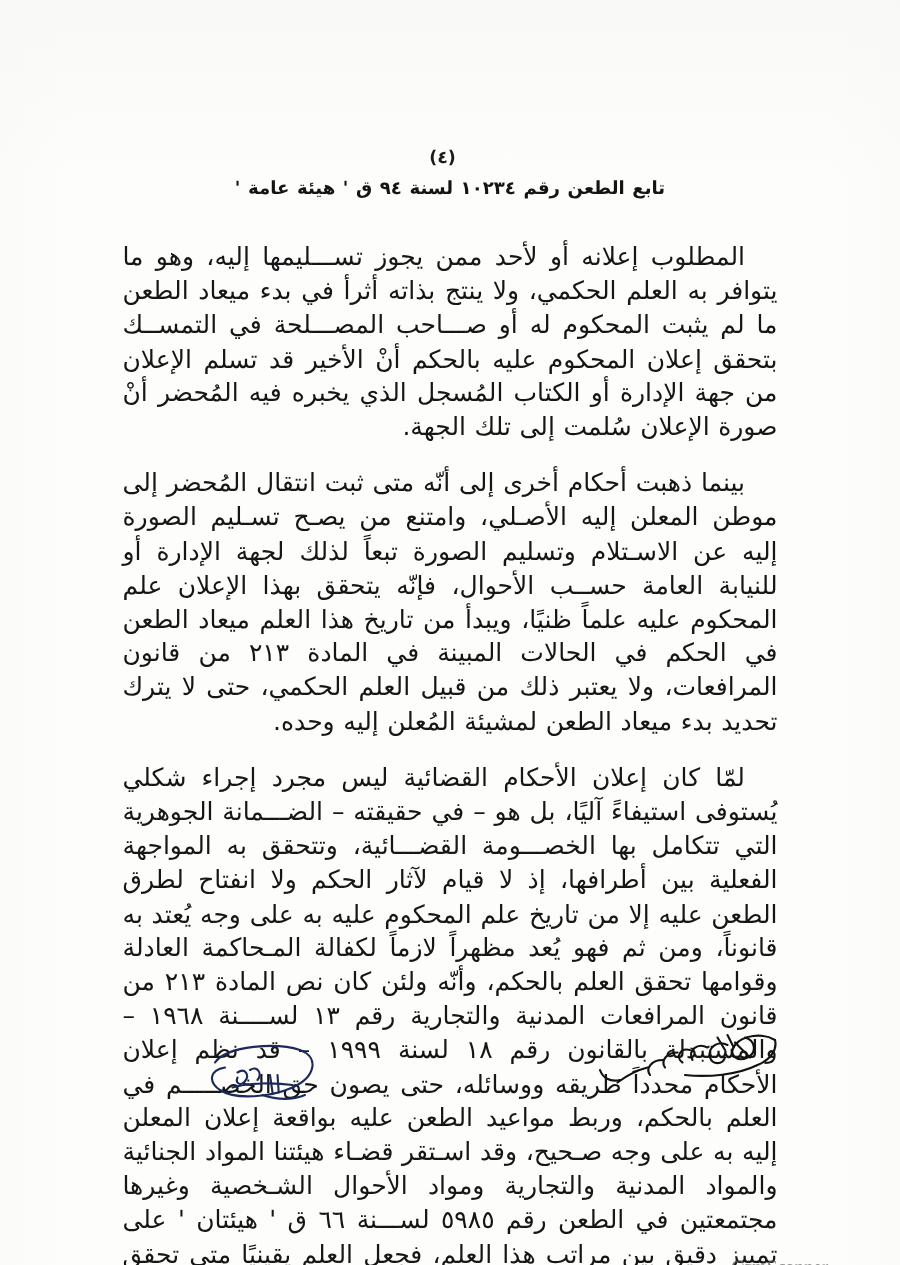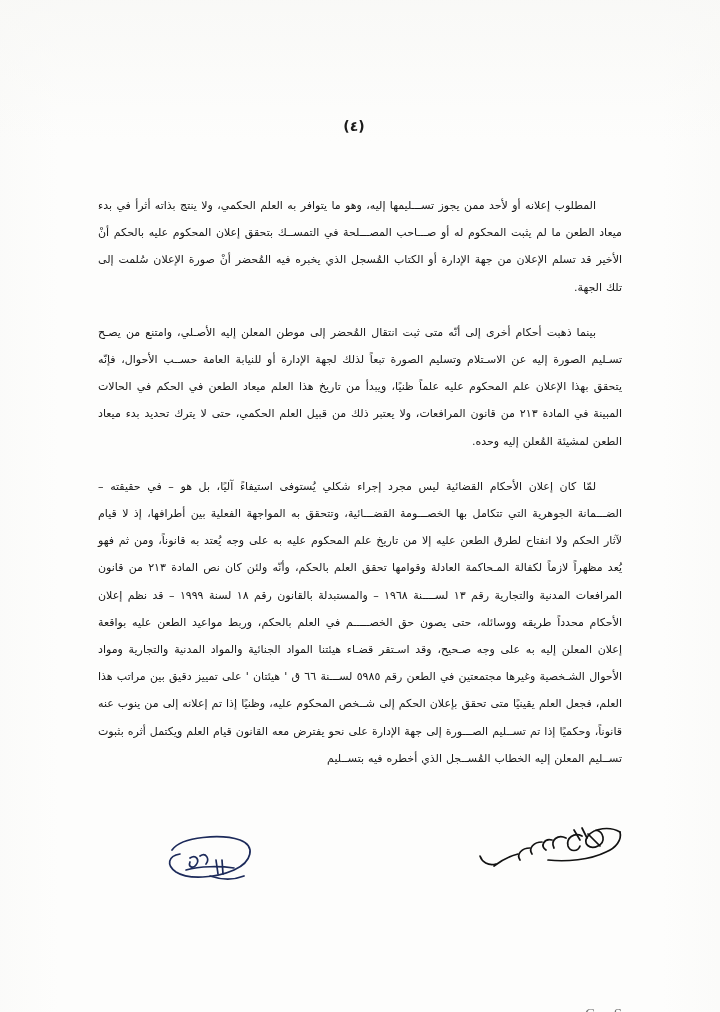--- a/index.html
+++ b/index.html
@@ -56,21 +56,21 @@
     position: absolute;
     top: 192px;
     right: 98px;
     width: 524px;
     text-align: justify;
     text-align-last: right;
     direction: rtl;
   }
   .para {
     margin: 0 0 18px 0;
-    font-size: 11px;
+    font-size: 20px;
     line-height: 27.2px;
     color: #161616;
     text-indent: 26px;
     text-align: justify;
     text-align-last: right;
     word-spacing: 0.5px;
   }
 
   
   .signature {
@@ -141,20 +141,21 @@
 </style>
 </head>
 <body>
 
 <div class="page">
 
   <div class="scan-tint"></div>
 
   <div class="page-number">(٤)</div>
 
+  <div class="doc-header">تابع الطعن رقم ١٠٢٣٤ لسنة ٩٤ ق ' هيئة عامة '</div>
 
   <div class="body-text">
     <p class="para">المطلوب إعلانه أو لأحد ممن يجوز تســـليمها إليه، وهو ما يتوافر به العلم الحكمي، ولا ينتج بذاته أثرأ في بدء ميعاد الطعن ما لم يثبت المحكوم له أو صـــاحب المصـــلحة في التمســك بتحقق إعلان المحكوم عليه بالحكم أنْ الأخير قد تسلم الإعلان من جهة الإدارة أو الكتاب المُسجل الذي يخبره فيه المُحضر أنْ صورة الإعلان سُلمت إلى تلك الجهة.</p>
     <p class="para">بينما ذهبت أحكام أخرى إلى أنّه متى ثبت انتقال المُحضر إلى موطن المعلن إليه الأصـلي، وامتنع من يصـح تسـليم الصورة إليه عن الاسـتلام وتسليم الصورة تبعاً لذلك لجهة الإدارة أو للنيابة العامة حســب الأحوال، فإنّه يتحقق بهذا الإعلان علم المحكوم عليه علماً ظنيًا، ويبدأ من تاريخ هذا العلم ميعاد الطعن في الحكم في الحالات المبينة في المادة ٢١٣ من قانون المرافعات، ولا يعتبر ذلك من قبيل العلم الحكمي، حتى لا يترك تحديد بدء ميعاد الطعن لمشيئة المُعلن إليه وحده.</p>
     <p class="para">لمّا كان إعلان الأحكام القضائية ليس مجرد إجراء شكلي يُستوفى استيفاءً آليًا، بل هو – في حقيقته – الضـــمانة الجوهرية التي تتكامل بها الخصـــومة القضـــائية، وتتحقق به المواجهة الفعلية بين أطرافها، إذ لا قيام لآثار الحكم ولا انفتاح لطرق الطعن عليه إلا من تاريخ علم المحكوم عليه به على وجه يُعتد به قانوناً، ومن ثم فهو يُعد مظهراً لازماً لكفالة المـحاكمة العادلة وقوامها تحقق العلم بالحكم، وأنّه ولئن كان نص المادة ٢١٣ من قانون المرافعات المدنية والتجارية رقم ١٣ لســــنة ١٩٦٨ – والمستبدلة بالقانون رقم ١٨ لسنة ١٩٩٩ – قد نظم إعلان الأحكام محدداً طريقه ووسائله، حتى يصون حق الخصـــــم في العلم بالحكم، وربط مواعيد الطعن عليه بواقعة إعلان المعلن إليه به على وجه صـحيح، وقد اسـتقر قضـاء هيئتنا المواد الجنائية والمواد المدنية والتجارية ومواد الأحوال الشـخصية وغيرها مجتمعتين في الطعن رقم ٥٩٨٥ لســـنة ٦٦ ق ' هيئتان ' على تمييز دقيق بين مراتب هذا العلم، فجعل العلم يقينيًا متى تحقق بإعلان الحكم إلى شــخص المحكوم عليه، وظنيًا إذا تم إعلانه إلى من ينوب عنه قانوناً، وحكميًا إذا تم تســليم الصـــورة إلى جهة الإدارة على نحو يفترض معه القانون قيام العلم ويكتمل أثره بثبوت تســليم المعلن إليه الخطاب المُســجل الذي أخطره فيه بتســليم</p>
   </div>
 
   <div class="signature sig-left">
     <svg viewBox="0 0 130 70" xmlns="http://www.w3.org/2000/svg">
       <g fill="none" stroke="#1c2a5a" stroke-width="1.7" stroke-linecap="round" stroke-linejoin="round">

